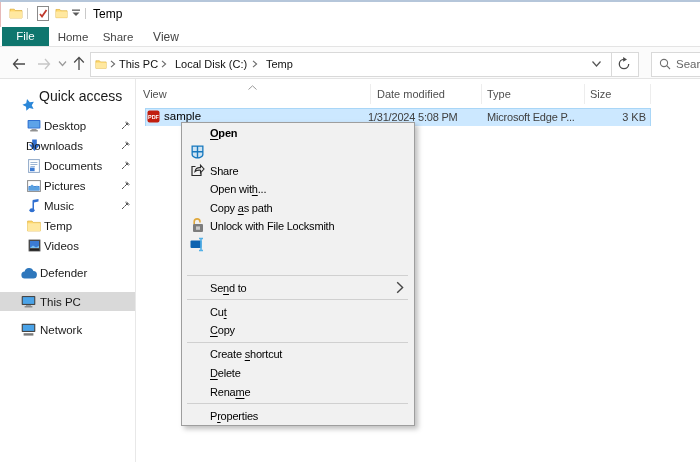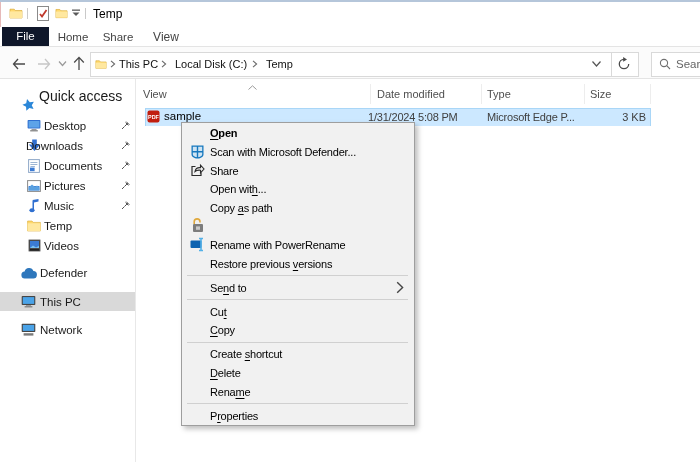--- a/index.html
+++ b/index.html
@@ -30,21 +30,21 @@
     <path d="M1 5.4 L13 5.4 L13 12 L1 12 Z" fill="#ffe8a0"></path>
   </svg>
   <svg class="ic" style="left:71px;top:9px;" width="10" height="8" viewBox="0 0 10 8">
     <rect x="1" y="0.5" width="8" height="1.3" fill="#5a5a5a"></rect>
     <path d="M1.5 3.5 L5 7 L8.5 3.5 Z" fill="#5a5a5a"></path>
   </svg>
   <div class="abs" style="left:85px;top:8px;width:1px;height:11px;background:#c9c9c9;"></div>
   <div class="abs" style="left:93px;top:7px;font-size:12px;color:#000;">Temp</div>
 
   <div class="abs" style="left:0;top:46px;width:700px;height:1px;background:#e4e4e4;"></div>
-  <div class="abs" style="left:2px;top:27px;width:47px;height:19px;background:#0f172a;color:#fff;
+  <div class="abs" style="left:2px;top:27px;width:47px;height:19px;background:#0f766e;color:#fff;
        font-size:11.5px;text-align:center;line-height:19px;">File</div>
   <div class="abs" style="left:55px;top:27px;width:36px;height:19px;color:#444;font-size:11.5px;text-align:center;line-height:20px;">Home</div>
   <div class="abs" style="left:100px;top:27px;width:36px;height:19px;color:#444;font-size:11.5px;text-align:center;line-height:20px;">Share</div>
   <div class="abs" style="left:148px;top:27px;width:36px;height:19px;color:#444;font-size:12px;text-align:center;line-height:20px;">View</div>
 
   <div class="abs" style="left:0;top:47px;width:700px;height:31px;background:#fbfbfb;"></div>
   <div class="abs" style="left:0;top:78px;width:700px;height:1px;background:#e4e4e4;"></div>
 
   <svg class="ic" style="left:12px;top:58px;" width="14" height="12" viewBox="0 0 14 12">
     <path d="M6 1 L1.5 6 L6 11 M1.5 6 L13 6" stroke="#4a4a4a" stroke-width="1.3" fill="none"></path>
@@ -208,26 +208,24 @@
     <text x="6.5" y="9" font-size="5.4" font-weight="bold" fill="#fff" text-anchor="middle" font-family="Liberation Sans">PDF</text>
   </svg>
   <div class="abs" style="left:164px;top:110px;font-size:11.5px;color:#000;">sample</div>
   <div class="abs" style="left:368px;top:111px;font-size:11px;color:#404040;letter-spacing:-0.2px;">1/31/2024 5:08 PM</div>
   <div class="abs" style="left:487px;top:111px;font-size:11px;color:#404040;letter-spacing:-0.2px;">Microsoft Edge P...</div>
   <div class="abs" style="left:600px;top:111px;width:46px;font-size:11px;color:#404040;text-align:right;">3 KB</div>
 
   <div class="abs" style="left:181px;top:122px;width:232px;height:302px;background:#f1f1f1;
        border:1px solid #9e9e9e;box-shadow:3px 3px 5px rgba(0,0,0,0.25);"></div>
   <div class="abs mi" style="left:210px;top:126px;font-weight:bold;color:#000;"><span class="u">O</span>pen</div>
-  <div class="abs mi" style="left:210px;top:145px;color:#000;">Scan with Microsoft Defender...</div>
   <div class="abs mi" style="left:210px;top:164px;color:#000;">Share</div>
   <div class="abs mi" style="left:210px;top:182px;color:#000;">Open wit<span class="u">h</span>...</div>
   <div class="abs mi" style="left:210px;top:201px;color:#000;">Copy <span class="u">a</span>s path</div>
-  <div class="abs mi" style="left:210px;top:238px;color:#000;">Rename with PowerRename</div>
-  <div class="abs mi" style="left:210px;top:257px;color:#000;">Restore previous <span class="u">v</span>ersions</div>
+  <div class="abs mi" style="left:210px;top:219px;color:#000;">Unlock with File Locksmith</div>
   <div class="abs" style="left:187px;top:275px;width:221px;height:1px;background:#d0d0d0;"></div>
   <div class="abs mi" style="left:210px;top:281px;color:#000;">Se<span class="u">n</span>d to</div>
   <svg class="ic" style="left:396px;top:281px;" width="8" height="13" viewBox="0 0 8 13">
     <path d="M1.2 1.2 L6.6 6.5 L1.2 11.8" stroke="#454545" stroke-width="1.4" fill="none"></path>
   </svg>
   <div class="abs" style="left:187px;top:299px;width:221px;height:1px;background:#d0d0d0;"></div>
   <div class="abs mi" style="left:210px;top:305px;color:#000;">Cu<span class="u">t</span></div>
   <div class="abs mi" style="left:210px;top:323px;color:#000;"><span class="u">C</span>opy</div>
   <div class="abs" style="left:187px;top:342px;width:221px;height:1px;background:#d0d0d0;"></div>
   <div class="abs mi" style="left:210px;top:347px;color:#000;">Create <span class="u">s</span>hortcut</div>

